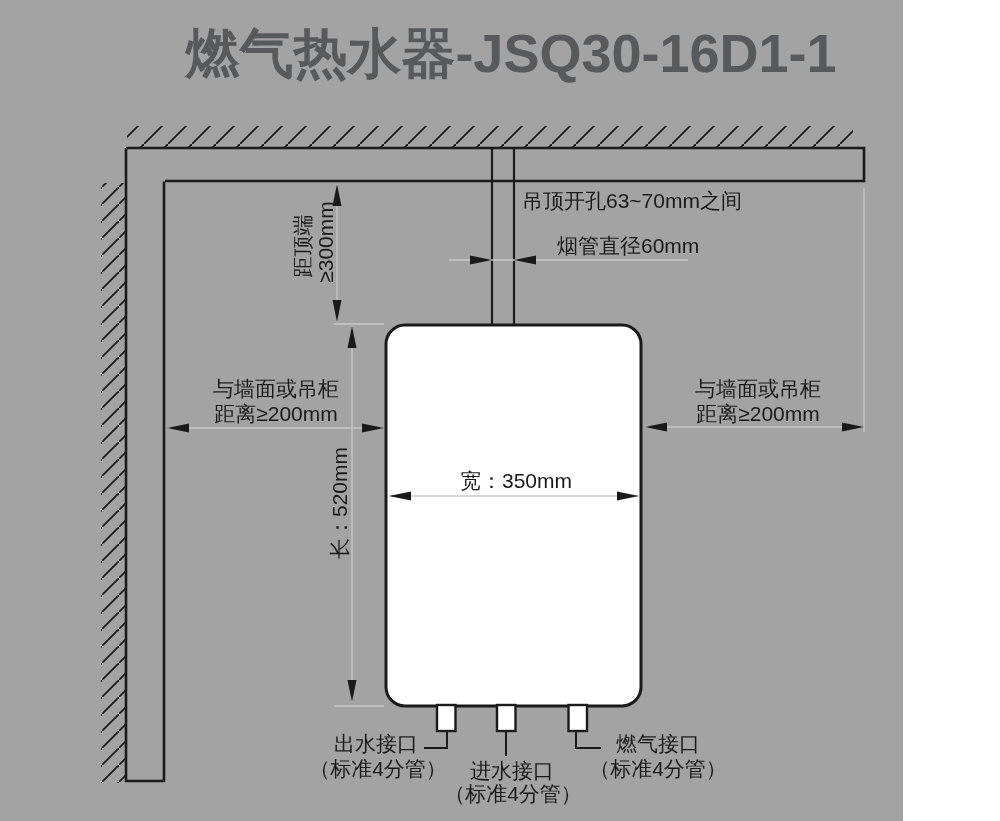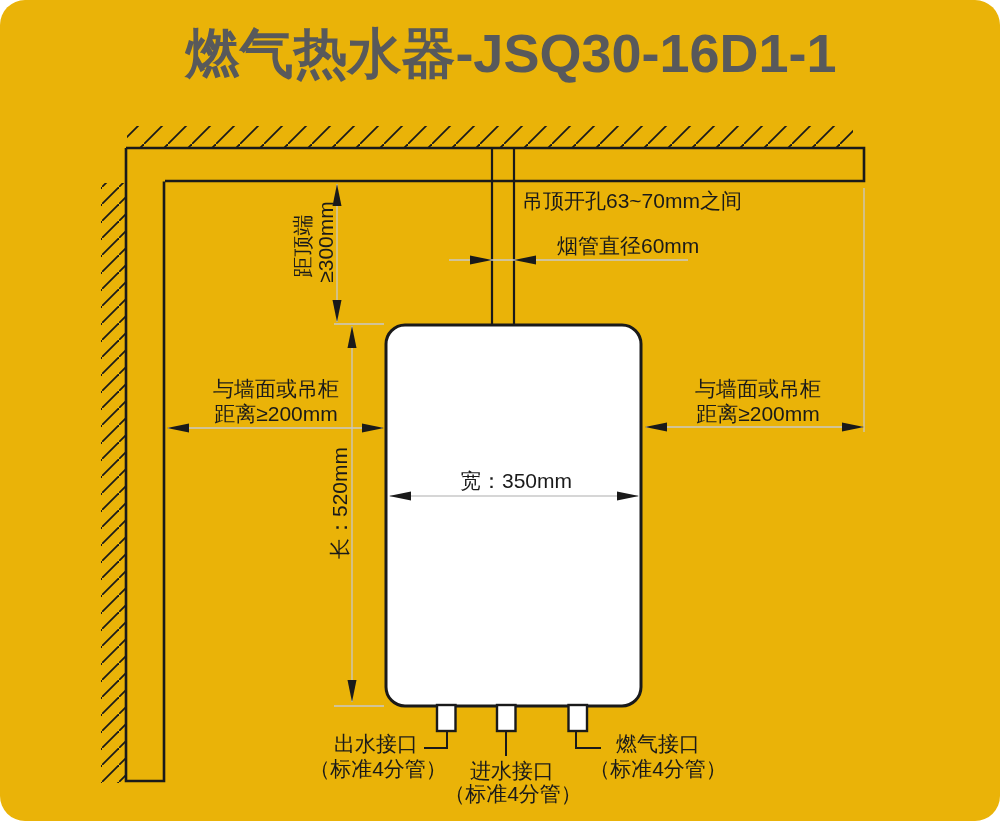--- a/index.html
+++ b/index.html
@@ -1,23 +1,22 @@
 <!DOCTYPE html>
 <html><head>
 <meta charset="utf-8">
 <style>
   html, body { margin: 0; padding: 0; background: #ffffff; }
   .page {
     position: relative;
-    width: 1000px;
+    width: 903px;
     height: 821px;
-    background: #eab308;
+    background: #a3a3a3;
     font-family: "Liberation Sans", "DejaVu Sans", sans-serif;
     overflow: hidden;
-    border-radius: 25px;
   }
   svg { display: block; }
   .outline { fill: none; stroke: #1a1a1a; stroke-width: 2.6; }
   .pipe-line { fill: none; stroke: #1a1a1a; stroke-width: 2.2; }
   .heater { fill: #ffffff; stroke: #1a1a1a; stroke-width: 3; }
   .nozzle { fill: #ffffff; stroke: #1a1a1a; stroke-width: 2.4; }
   .dim-line { fill: none; stroke: #c8c8c8; stroke-width: 1.3; }
   .leader { fill: none; stroke: #1a1a1a; stroke-width: 2; }
   .arrow { fill: #1a1a1a; stroke: none; }
   .lbl {

